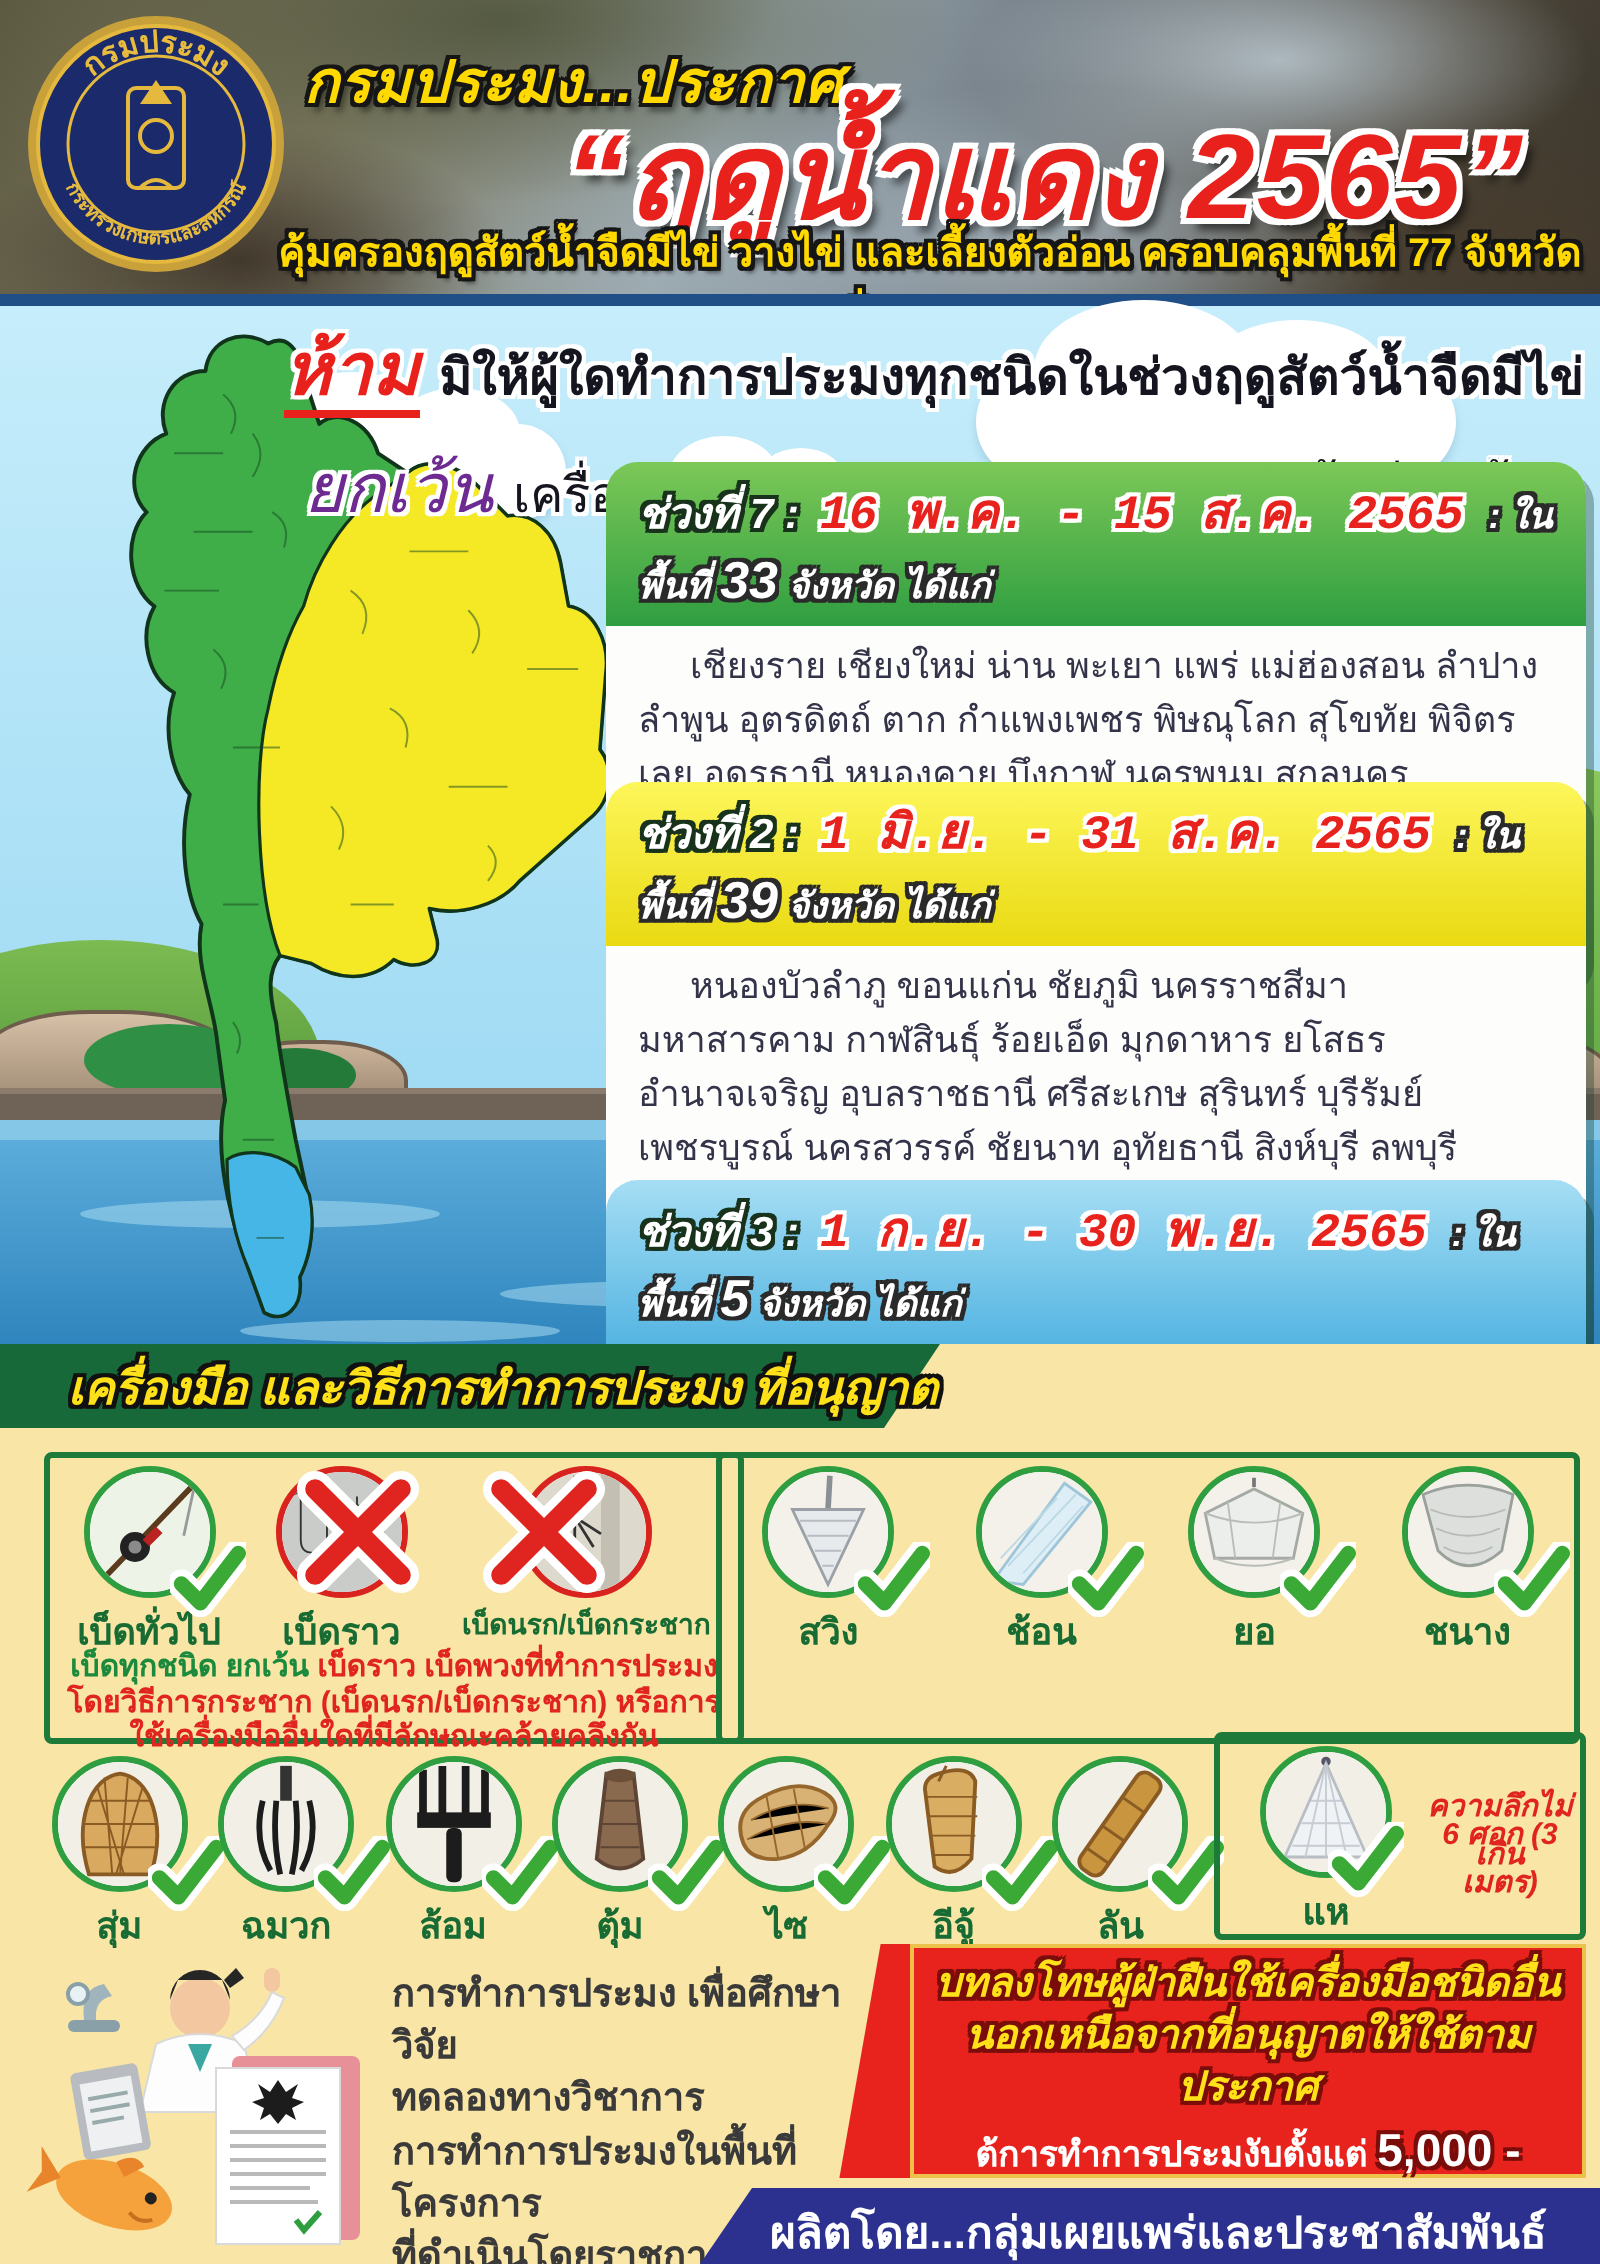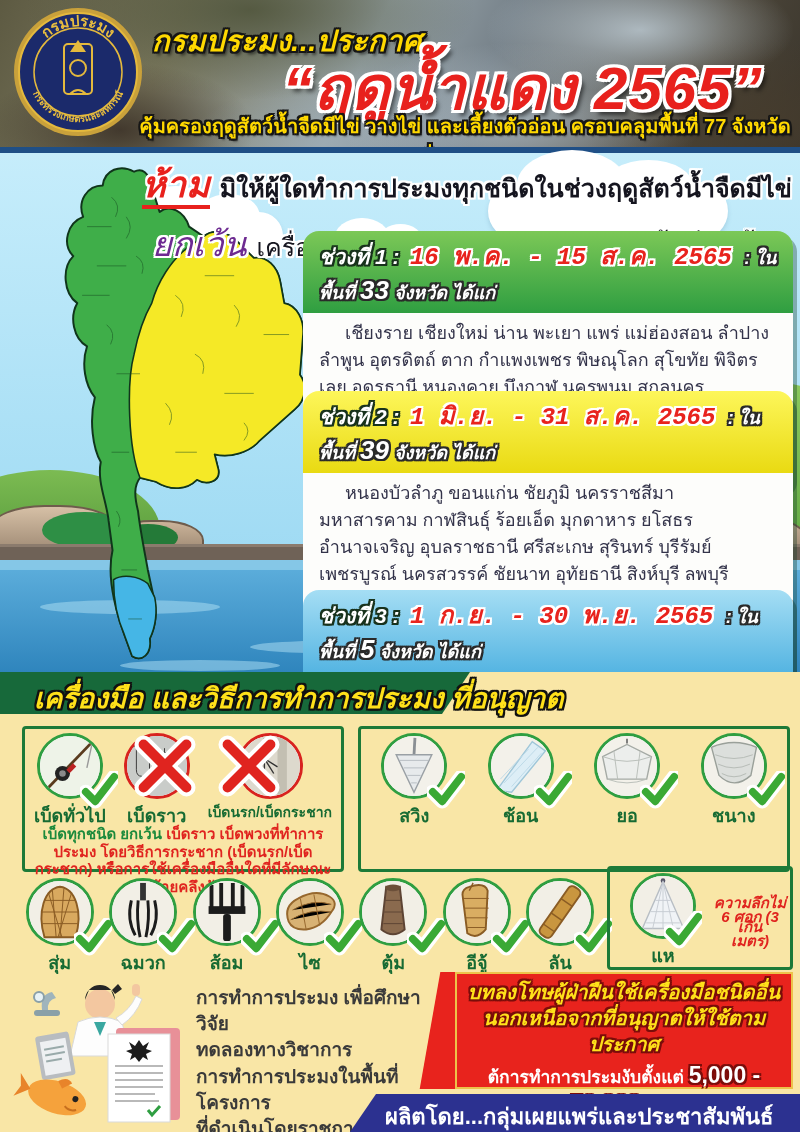--- a/index.html
+++ b/index.html
@@ -65,21 +65,21 @@
   .parea{font-size:18px;font-weight:900;color:#fff;margin-left:8px;
     text-shadow:-2px -2px 0 #2a2a2a,2px -2px 0 #2a2a2a,-2px 2px 0 #2a2a2a,2px 2px 0 #2a2a2a,-2px 0 0 #2a2a2a,2px 0 0 #2a2a2a,0 -2px 0 #2a2a2a,0 2px 0 #2a2a2a;}
   .pcount{font-size:26px;text-align:right;}
   .pbody{background:#fdfdfb;padding:7px 16px 11px;font-size:18px;line-height:1.5;color:#33334a;
     font-weight:500;text-indent:26px;}
 
   
   .tools-bg{left:0;top:672px;width:800px;height:460px;background:#f9e6a6;}
   .banner{left:0;top:672px;width:470px;height:42px;background:#17693a;
     clip-path:polygon(0 0,470px 0,442px 42px,0 42px);}
-  .banner-text{left:34px;top:676px;font-size:28px;font-weight:900;font-style:italic;color:#ffe11a;
+  .banner-text{left:34px;top:676px;font-size:23px;font-weight:900;font-style:italic;color:#ffe11a;
     text-shadow:-2px -2px 0 #111,2px -2px 0 #111,-2px 2px 0 #111,2px 2px 0 #111,-2px 0 0 #111,2px 0 0 #111,0 -2px 0 #111,0 2px 0 #111;}
   .tbox{border:3px solid #1d7a38;border-radius:4px;}
   .tool{position:relative;text-align:center;}
   .circ{position:relative;margin:0 auto;background:#fff;border-radius:50%;overflow:hidden;}
   .circ svg{width:100%;height:100%;display:block;}
   .circ.ok{border:3px solid #2f9e41;}
   .circ.no{border:3px solid #d8231f;}
   .badge{position:absolute;pointer-events:none;}
   .tlabel{font-size:18px;font-weight:700;color:#176b33;margin-top:2px;white-space:nowrap;}
   .cap{position:absolute;left:0;right:0;text-align:center;font-weight:700;line-height:1.18;}
@@ -202,21 +202,21 @@
 
   <div class="abs notice1">
     <span class="forbid">ห้าม</span><span>มิให้ผู้ใดทำการประมงทุกชนิดในช่วงฤดูสัตว์น้ำจืดมีไข่</span>
   </div>
   <div class="abs notice2">
     <span class="except">ยกเว้น</span><span>เครื่องมือบางชนิด ตามระยะเวลาและพื้นที่ ดังนี้</span>
   </div>
 
   <div class="abs pbox" style="top:231px;">
     <div class="phead green">
-      <span class="plabel">ช่วงที่ 1 :</span>
+      <span class="plabel">ช่วงที่ 7 :</span>
       <span class="pdates">16 พ.ค. - 15 ส.ค. 2565</span>
       <span class="parea"><span>: ในพื้นที่</span> <b class="pcount">33</b> <span>จังหวัด ได้แก่</span></span>
     </div>
     <div class="pbody">เชียงราย เชียงใหม่ น่าน พะเยา แพร่ แม่ฮ่องสอน ลำปาง ลำพูน อุตรดิตถ์ ตาก กำแพงเพชร พิษณุโลก สุโขทัย พิจิตร เลย อุดรธานี หนองคาย บึงกาฬ นครพนม สกลนคร กาญจนบุรี ราชบุรี เพชรบุรี ประจวบคีรีขันธ์ ชุมพร สุราษฎร์ธานี นครศรีธรรมราช ระนอง พังงา ภูเก็ต กระบี่ ตรัง และสตูล</div>
   </div>
 
   <div class="abs pbox" style="top:391px;">
     <div class="phead yellow">
       <span class="plabel">ช่วงที่ 2 :</span>
       <span class="pdates">1 มิ.ย. - 31 ส.ค. 2565</span>
@@ -231,21 +231,21 @@
       <span class="pdates">1 ก.ย. - 30 พ.ย. 2565</span>
       <span class="parea"><span>: ในพื้นที่</span> <b class="pcount">5</b> <span>จังหวัด ได้แก่</span></span>
     </div>
     <div class="pbody">พัทลุง สงขลา ปัตตานี นราธิวาส และยะลา</div>
   </div>
 
   <div class="abs tools-bg"></div>
   <div class="abs banner"></div>
   <div class="abs banner-text">เครื่องมือ และวิธีการทำการประมง ที่อนุญาต</div>
 
-  <div class="abs tbox" style="left:22px;top:726px;width:322px;height:146px;">
+  <div class="abs tbox" style="left:22px;top:726px;width:350px;height:146px;">
     <div id="hooks-items" style="display:flex;justify-content:space-around;padding-top:4px;">
         <div class="tool">
           <div class="circ ok" style="width:66px;height:66px;">
             <svg viewBox="0 0 64 64">
               <rect width="64" height="64" fill="#eef3e8"></rect>
               <line x1="8" y1="56" x2="56" y2="6" stroke="#5a3b1e" stroke-width="3"></line>
               <line x1="56" y1="6" x2="50" y2="34" stroke="#999" stroke-width="1.5"></line>
               <circle cx="24" cy="40" r="8" fill="#222"></circle>
               <circle cx="24" cy="40" r="3.5" fill="#8a8a8a"></circle>
               <rect x="28" y="32" width="10" height="5" fill="#b22" transform="rotate(-45 33 34)"></rect>
@@ -401,44 +401,44 @@
         <svg class="badge" style="width:38px;height:38px;left:48px;top:40px;" viewBox="0 0 40 40">
           <path d="M6,22 L16,32 L36,6" stroke="#fff" stroke-width="15" fill="none" stroke-linecap="round" stroke-linejoin="round"></path>
           <path d="M6,22 L16,32 L36,6" stroke="#3aa935" stroke-width="8" fill="none" stroke-linecap="round" stroke-linejoin="round"></path>
         </svg>
         <div class="tlabel">ส้อม</div>
       </div>
       <div class="tool">
         <div class="circ ok" style="width:68px;height:68px;">
           <svg viewBox="0 0 64 64">
             <rect width="64" height="64" fill="#f2efe6"></rect>
-            <path d="M10,42 q-6,-16 10,-24 q18,-10 32,-2 q10,6 2,16 q-10,16 -26,18 q-14,1 -18,-8 z" fill="#d8b274" stroke="#96672d" stroke-width="2"></path>
-            <path d="M14,30 q20,-12 40,-6 M12,40 q20,-12 42,-8 M22,18 l6,32 M36,14 l6,32" stroke="#96672d" stroke-width="1"></path>
-          </svg>
-        </div>
-        <svg class="badge" style="width:38px;height:38px;left:48px;top:40px;" viewBox="0 0 40 40">
-          <path d="M6,22 L16,32 L36,6" stroke="#fff" stroke-width="15" fill="none" stroke-linecap="round" stroke-linejoin="round"></path>
-          <path d="M6,22 L16,32 L36,6" stroke="#3aa935" stroke-width="8" fill="none" stroke-linecap="round" stroke-linejoin="round"></path>
-        </svg>
-        <div class="tlabel">ไซ</div>
-      </div>
-      <div class="tool">
-        <div class="circ ok" style="width:68px;height:68px;">
-          <svg viewBox="0 0 64 64">
-            <rect width="64" height="64" fill="#f2efe6"></rect>
             <path d="M25,6 h14 l5,44 q-12,10 -24,0 z" fill="#8a6a4e" stroke="#5d4434" stroke-width="2"></path>
             <ellipse cx="32" cy="7" rx="8" ry="3.5" fill="#6b4f39"></ellipse>
             <path d="M24,20 h17 M23,32 h19 M22,44 h20" stroke="#5d4434" stroke-width="1"></path>
           </svg>
         </div>
         <svg class="badge" style="width:38px;height:38px;left:48px;top:40px;" viewBox="0 0 40 40">
           <path d="M6,22 L16,32 L36,6" stroke="#fff" stroke-width="15" fill="none" stroke-linecap="round" stroke-linejoin="round"></path>
           <path d="M6,22 L16,32 L36,6" stroke="#3aa935" stroke-width="8" fill="none" stroke-linecap="round" stroke-linejoin="round"></path>
         </svg>
         <div class="tlabel">ตุ้ม</div>
+      </div>
+      <div class="tool">
+        <div class="circ ok" style="width:68px;height:68px;">
+          <svg viewBox="0 0 64 64">
+            <rect width="64" height="64" fill="#f2efe6"></rect>
+            <path d="M10,42 q-6,-16 10,-24 q18,-10 32,-2 q10,6 2,16 q-10,16 -26,18 q-14,1 -18,-8 z" fill="#d8b274" stroke="#96672d" stroke-width="2"></path>
+            <path d="M14,30 q20,-12 40,-6 M12,40 q20,-12 42,-8 M22,18 l6,32 M36,14 l6,32" stroke="#96672d" stroke-width="1"></path>
+          </svg>
+        </div>
+        <svg class="badge" style="width:38px;height:38px;left:48px;top:40px;" viewBox="0 0 40 40">
+          <path d="M6,22 L16,32 L36,6" stroke="#fff" stroke-width="15" fill="none" stroke-linecap="round" stroke-linejoin="round"></path>
+          <path d="M6,22 L16,32 L36,6" stroke="#3aa935" stroke-width="8" fill="none" stroke-linecap="round" stroke-linejoin="round"></path>
+        </svg>
+        <div class="tlabel">ไซ</div>
       </div>
       <div class="tool">
         <div class="circ ok" style="width:68px;height:68px;">
           <svg viewBox="0 0 64 64">
             <rect width="64" height="64" fill="#f2efe6"></rect>
             <path d="M24,6 q16,-5 19,4 l-2,40 q-9,11 -19,4 l-5,-40 q0,-6 7,-8 z" fill="#d9ad62" stroke="#8a5c24" stroke-width="2"></path>
             <path d="M18,18 h26 M19,28 h25 M20,38 h23 M22,48 h19" stroke="#8a5c24" stroke-width="1"></path>
             <line x1="28" y1="2" x2="24" y2="10" stroke="#8a5c24" stroke-width="1.5"></line>
           </svg>
         </div>

